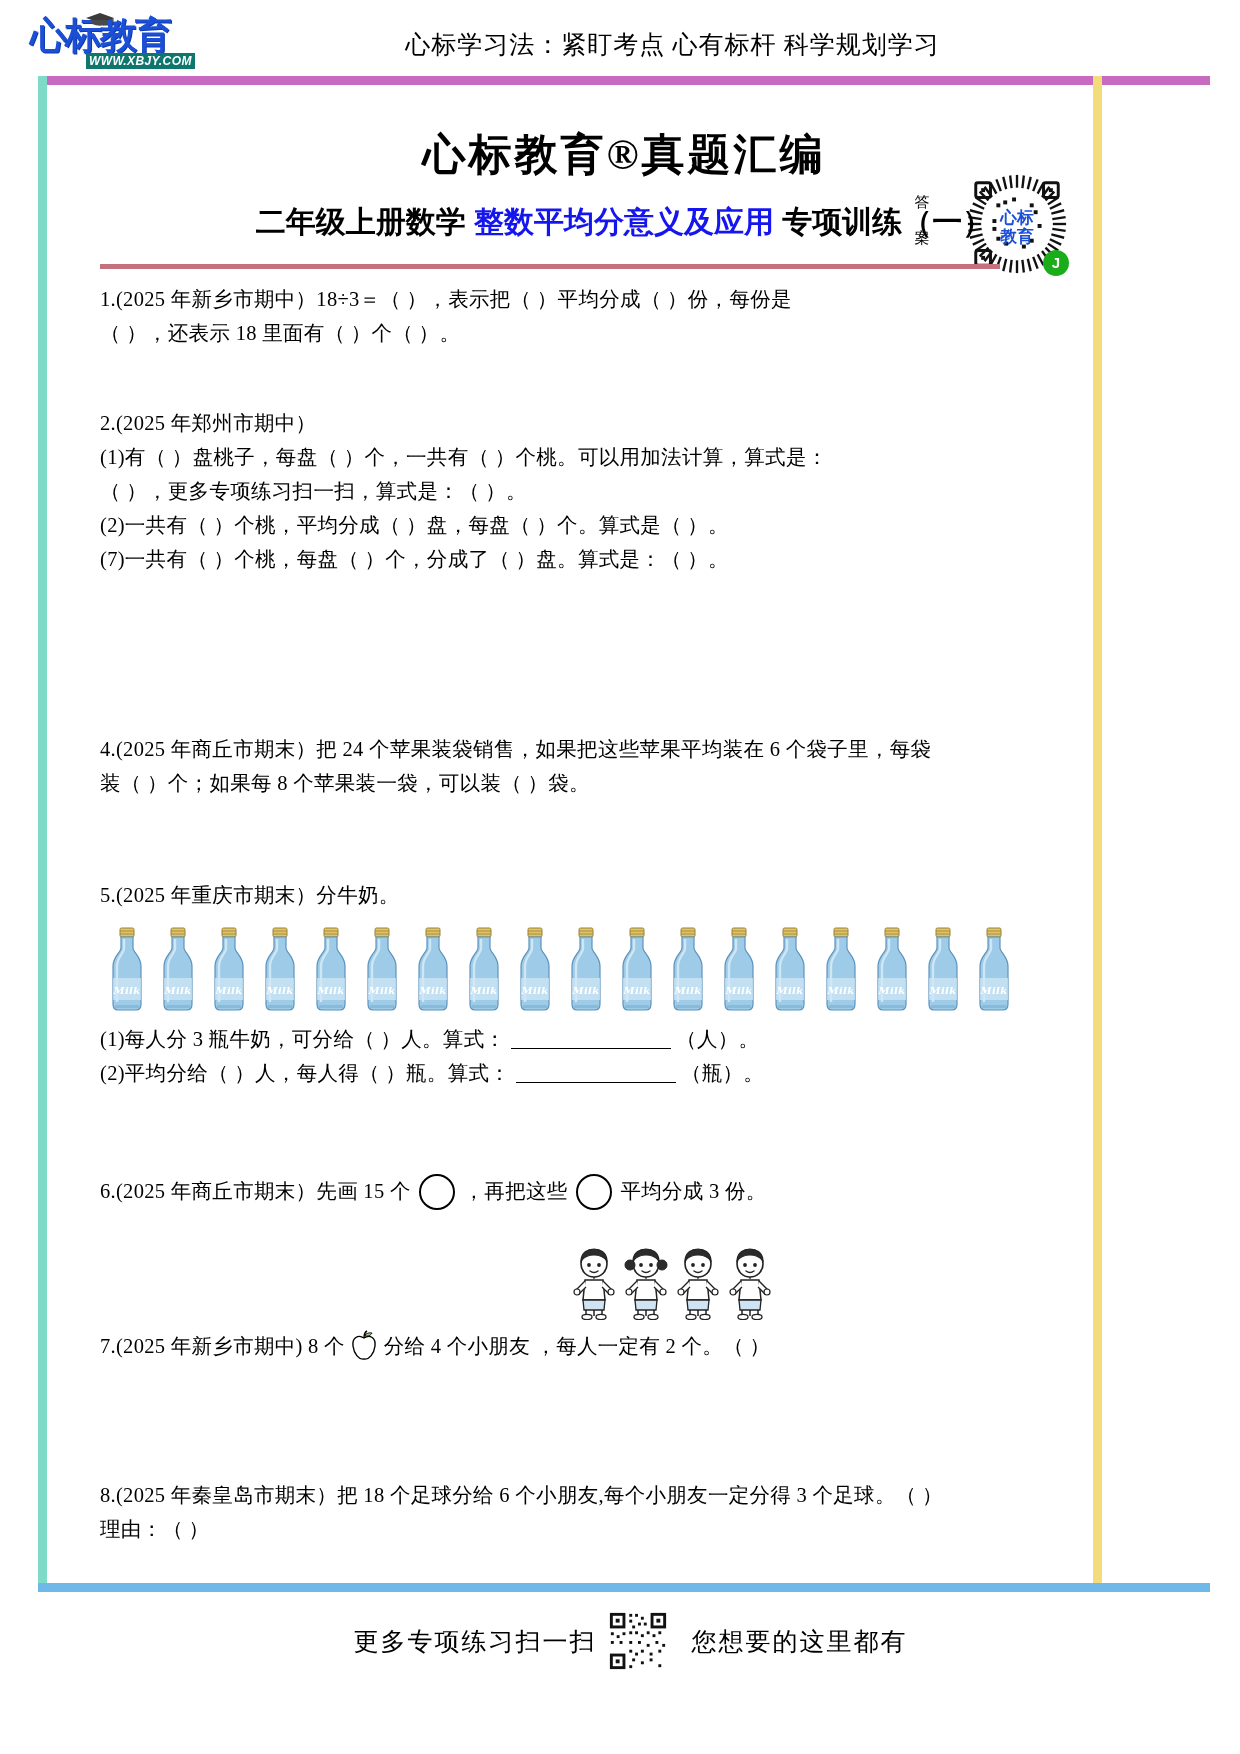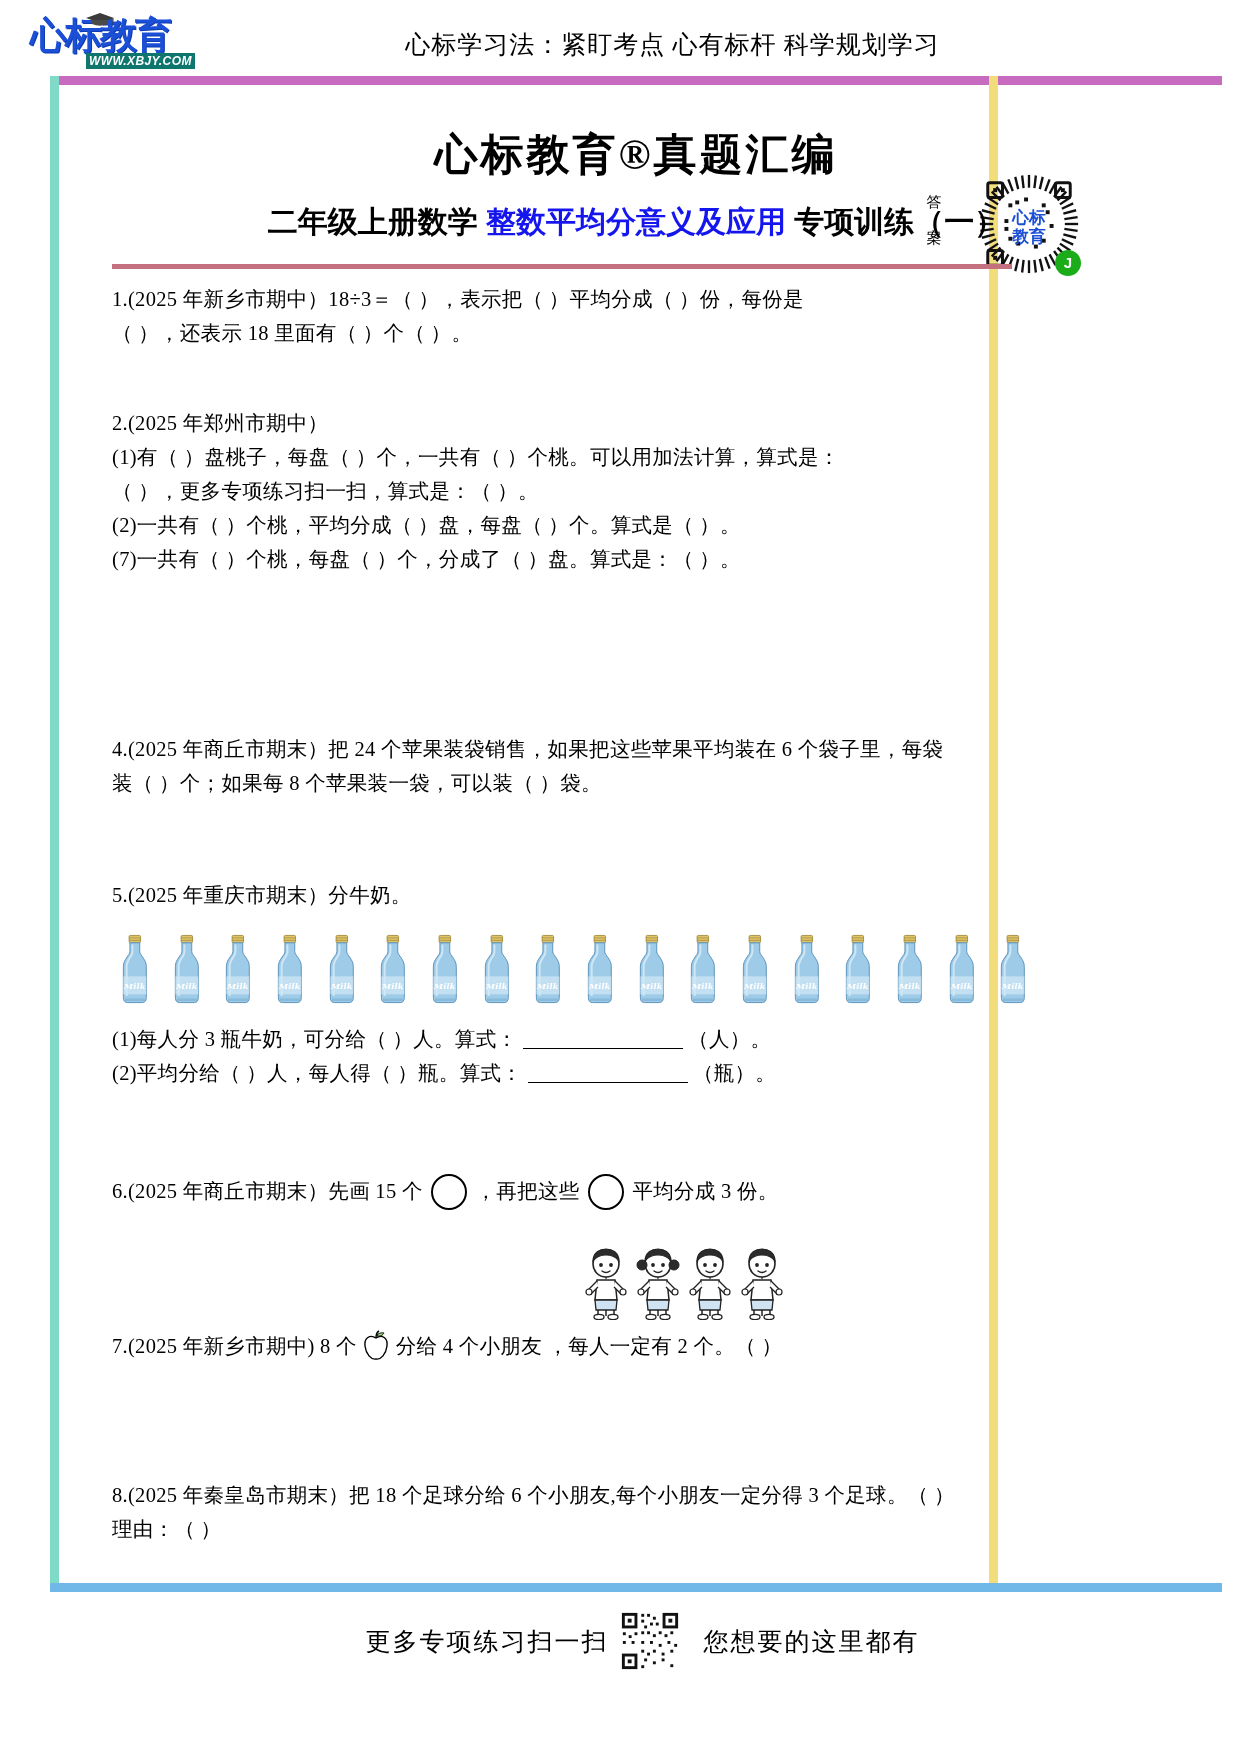--- a/index.html
+++ b/index.html
@@ -39,22 +39,22 @@
   }
   .header-slogan {
     position:absolute; left:0; top:28px; width:1240px;
     text-align:center; padding-left:105px;
     font-size:25px; letter-spacing:1px;
     font-family:"Liberation Serif","DejaVu Serif",serif;
   }
 
   
   .frame {
-    position:absolute; left:50px; top:76px;
-    width:948px; height:1600px;
+    position:absolute; left:38px; top:76px;
+    width:1064px; height:1600px;
   }
   .bar-top {
     position:absolute; left:0; top:0; width:1172px; height:9px;
     background:#c76bc0;
   }
   .bar-left {
     position:absolute; left:0; top:0; width:9px; height:1516px;
     background:#7fdbc8;
   }
   .bar-right {
@@ -118,21 +118,21 @@
   .gap-l { height:78px; }
 
   .circle-inline {
     display:inline-block; width:36px; height:36px;
     border:2px solid #000; border-radius:50%;
     vertical-align:-12px; margin:0 3px;
   }
 
   
   .milk-row {
-    display:flex; justify-content:flex-start; gap:14px;
+    display:flex; justify-content:flex-start; gap:5px;
     margin:14px 0 10px 4px;
   }
 
   
   .kids-row {
     display:flex; gap:4px; align-items:flex-end;
   }
 
   
   .footer {

